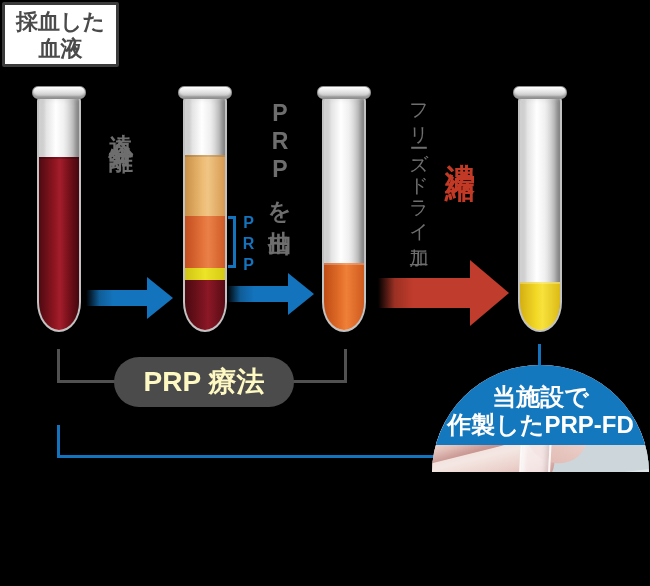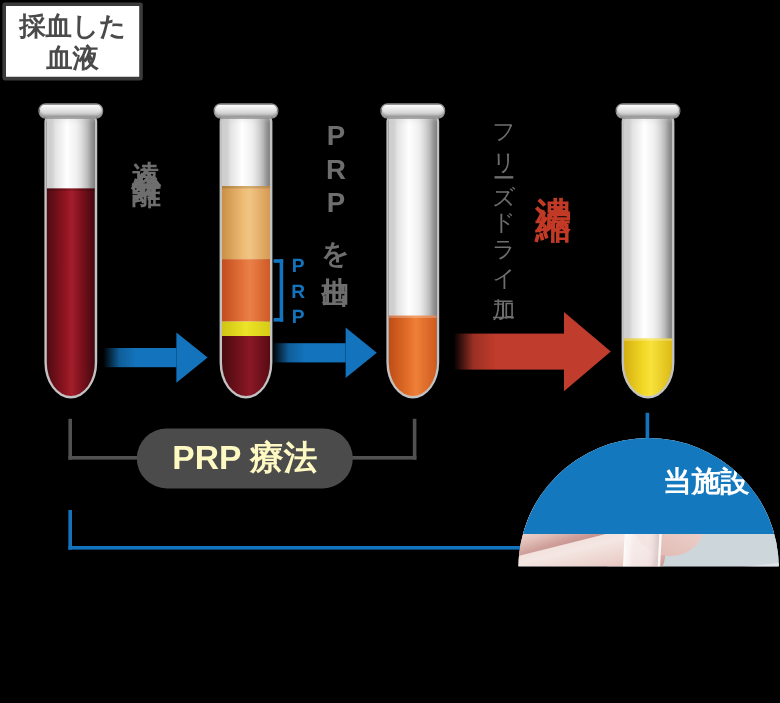--- a/index.html
+++ b/index.html
@@ -104,21 +104,21 @@
   .photo-tube{position:absolute;left:86px;top:52px;width:31px;height:152px;transform:rotate(3deg);
     background:rgba(247,237,237,.8);border:2px solid rgba(252,249,249,.9);
     border-radius:6px 6px 15px 15px;box-shadow:inset 3px 0 4px rgba(255,255,255,.7),inset -3px 0 5px rgba(150,120,120,.3);}
   .powder{position:absolute;left:2px;right:2px;top:62px;bottom:6px;
     border-radius:8px 8px 11px 11px;
     background:linear-gradient(180deg,#f8e7ae,#f4d77e 60%,#edc968);
     box-shadow:inset 0 -7px 9px rgba(200,150,60,.45),inset 0 7px 6px rgba(255,255,255,.55);}
   .powder::after{content:"";position:absolute;left:0;right:0;top:58%;height:4px;
     background:rgba(190,140,60,.45);border-radius:2px;}
   .cap{position:absolute;left:0;top:0;right:0;height:80px;background:#1478be;
-    display:flex;flex-direction:row;align-items:center;justify-content:flex-end;
+    display:flex;flex-direction:column;align-items:center;justify-content:flex-end;
     padding-bottom:6px;color:#fff;font-weight:700;text-align:center;}
   .cap .l1{font-size:24px;line-height:28px;}
   .cap .l2{font-size:24px;line-height:28px;}
 </style>
 </head>
 <body>
 
 <div class="stage">
 
   <div class="blood-box">
@@ -201,16 +201,17 @@
       <div class="finger f2"></div>
       <div class="finger f3"></div>
       <div class="finger f4"></div>
       <div class="thumb"></div>
       <div class="photo-tube">
         <div class="powder"></div>
       </div>
     </div>
     <div class="cap">
       <span class="l1">当施設で</span>
+      <span class="l2">作製したPRP-FD</span>
     </div>
   </div>
 
 </div>
 
 </body></html>

